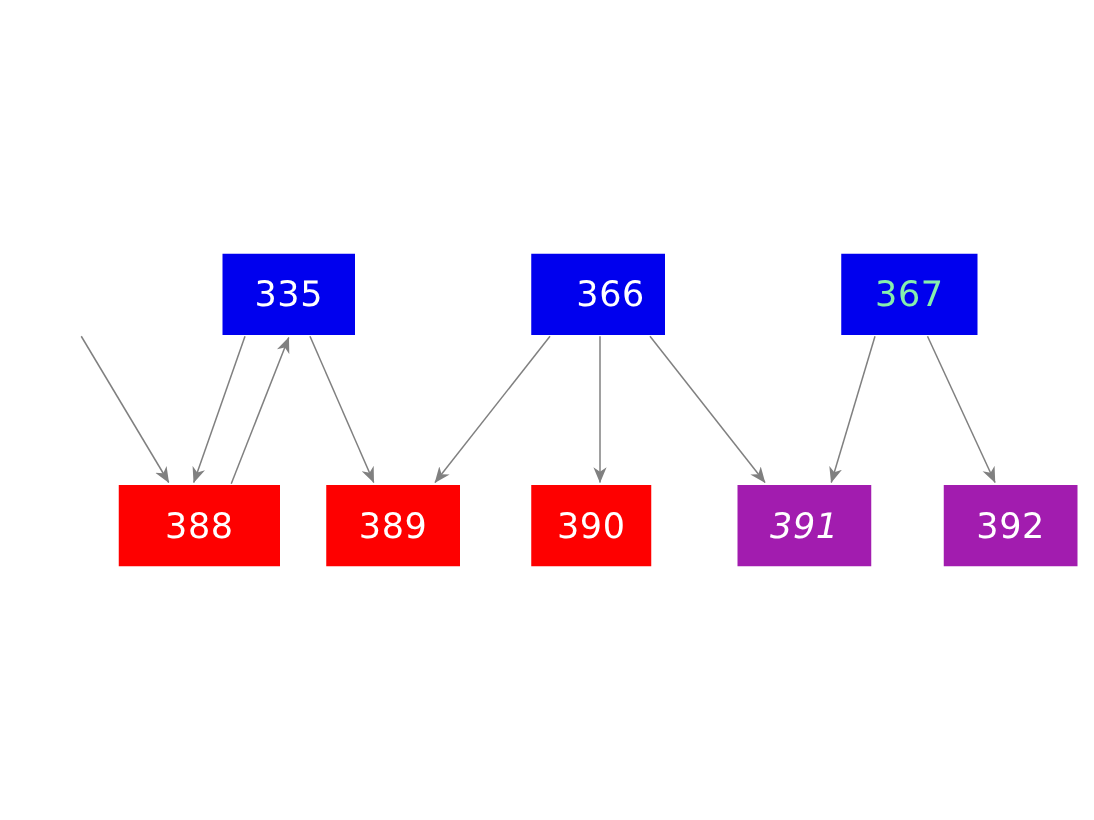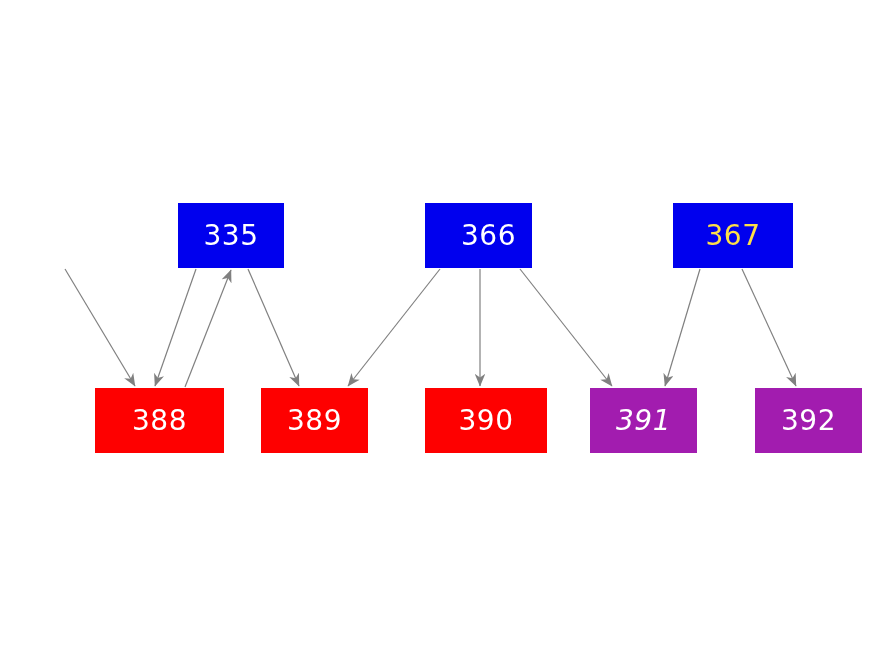--- a/index.html
+++ b/index.html
@@ -66,30 +66,30 @@
         <line x1="742" y1="269" x2="796" y2="386" stroke="#808080" stroke-width="1.2" marker-end="url(#arrowhead)"></line>
       </g>
   </svg>
 
   <div class="graph-node" style="left: 178px; top: 203px; width: 106px; height: 65px; background: rgb(0, 0, 238); color: rgb(255, 255, 255);">
     <span class="node-label">335</span>
   </div>
   <div class="graph-node" style="left: 425px; top: 203px; width: 107px; height: 65px; background: rgb(0, 0, 238); color: rgb(255, 255, 255); padding-left: 20px;">
     <span class="node-label">366</span>
   </div>
-  <div class="graph-node" style="left: 673px; top: 203px; width: 120px; height: 65px; background: rgb(0, 0, 238); color: #fde047;">
+  <div class="graph-node" style="left: 673px; top: 203px; width: 109px; height: 65px; background: rgb(0, 0, 238); color: #86efac;">
     <span class="node-label">367</span>
   </div>
   <div class="graph-node" style="left: 95px; top: 388px; width: 129px; height: 65px; background: rgb(254, 0, 0); color: rgb(255, 255, 255);">
     <span class="node-label">388</span>
   </div>
   <div class="graph-node" style="left: 261px; top: 388px; width: 107px; height: 65px; background: rgb(254, 0, 0); color: rgb(255, 255, 255);">
     <span class="node-label">389</span>
   </div>
-  <div class="graph-node" style="left: 425px; top: 388px; width: 122px; height: 65px; background: rgb(254, 0, 0); color: rgb(255, 255, 255);">
+  <div class="graph-node" style="left: 425px; top: 388px; width: 96px; height: 65px; background: rgb(254, 0, 0); color: rgb(255, 255, 255);">
     <span class="node-label">390</span>
   </div>
   <div class="graph-node" style="left: 590px; top: 388px; width: 107px; height: 65px; background: #a21caf; color: rgb(255, 255, 255); font-style: italic;">
     <span class="node-label">391</span>
   </div>
   <div class="graph-node" style="left: 755px; top: 388px; width: 107px; height: 65px; background: #a21caf; color: rgb(255, 255, 255);">
     <span class="node-label">392</span>
   </div>
 
 </div>

